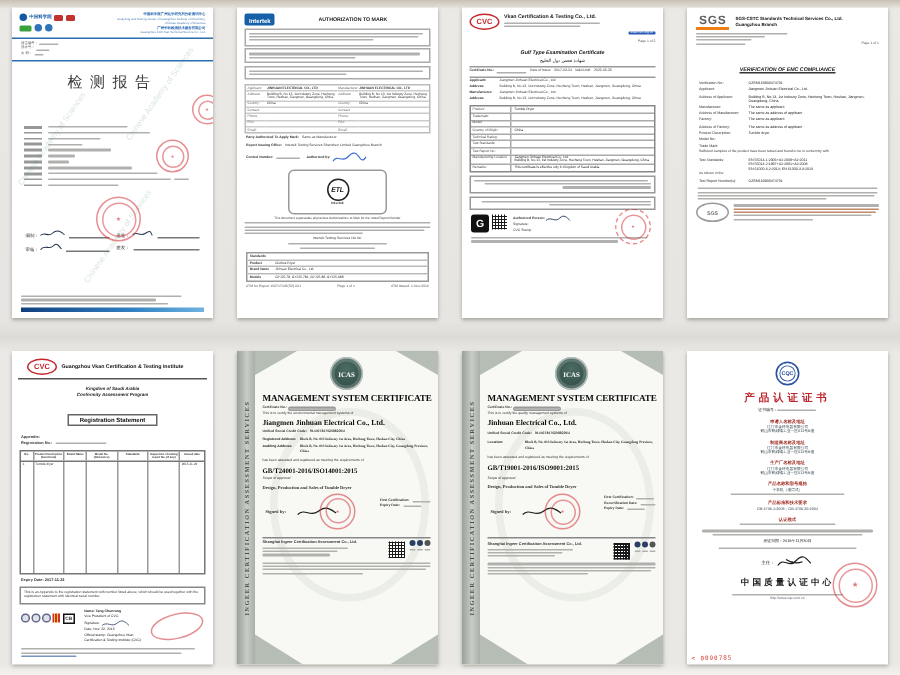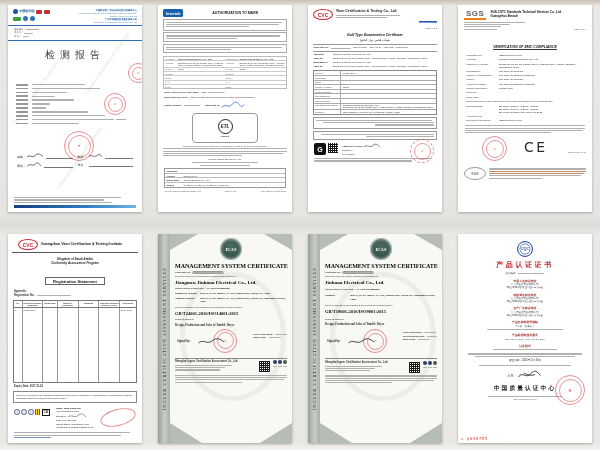--- a/index.html
+++ b/index.html
@@ -531,28 +531,20 @@
             <span class="c4-l">Test Report Number(s):</span>
             <span class="c4-v">GZEM160900474701</span>
           </div>
       </div>
       <div style="margin:3px 7px 0">
         <div class="ln th" style="width:100%"></div>
           <div class="ln th" style="width:100%"></div>
           <div class="ln th" style="width:98%"></div>
           <div class="ln th" style="width:72%"></div>
       </div>
-      <div style="position:relative;height:30px;margin-top:2px">
-        <div class="stamp" style="left:24px;top:1px;width:25px;height:25px">
-            <span class="in"></span>
-            <span class="st f3">★</span>
-          </div>
-        <span class="c4-ce" style="position:absolute;left:66px;top:4px">CE</span>
-        <span class="f2" style="position:absolute;right:6px;top:16px;color:#555">Date: 2017-03-10</span>
-      </div>
       <div class="row" style="margin:2px 6px 0;align-items:flex-start">
         <div class="sgs-oval">
             <span>SGS</span>
           </div>
         <div style="flex:1;margin-left:3px">
           <div class="ln th" style="width:100%"></div>
             <div class="ln th" style="width:100%;background:#c08a6a"></div>
             <div class="ln th" style="width:98%;background:#c08a6a"></div>
             <div class="ln th" style="width:95%"></div>
             <div class="ln th" style="width:55%"></div>

